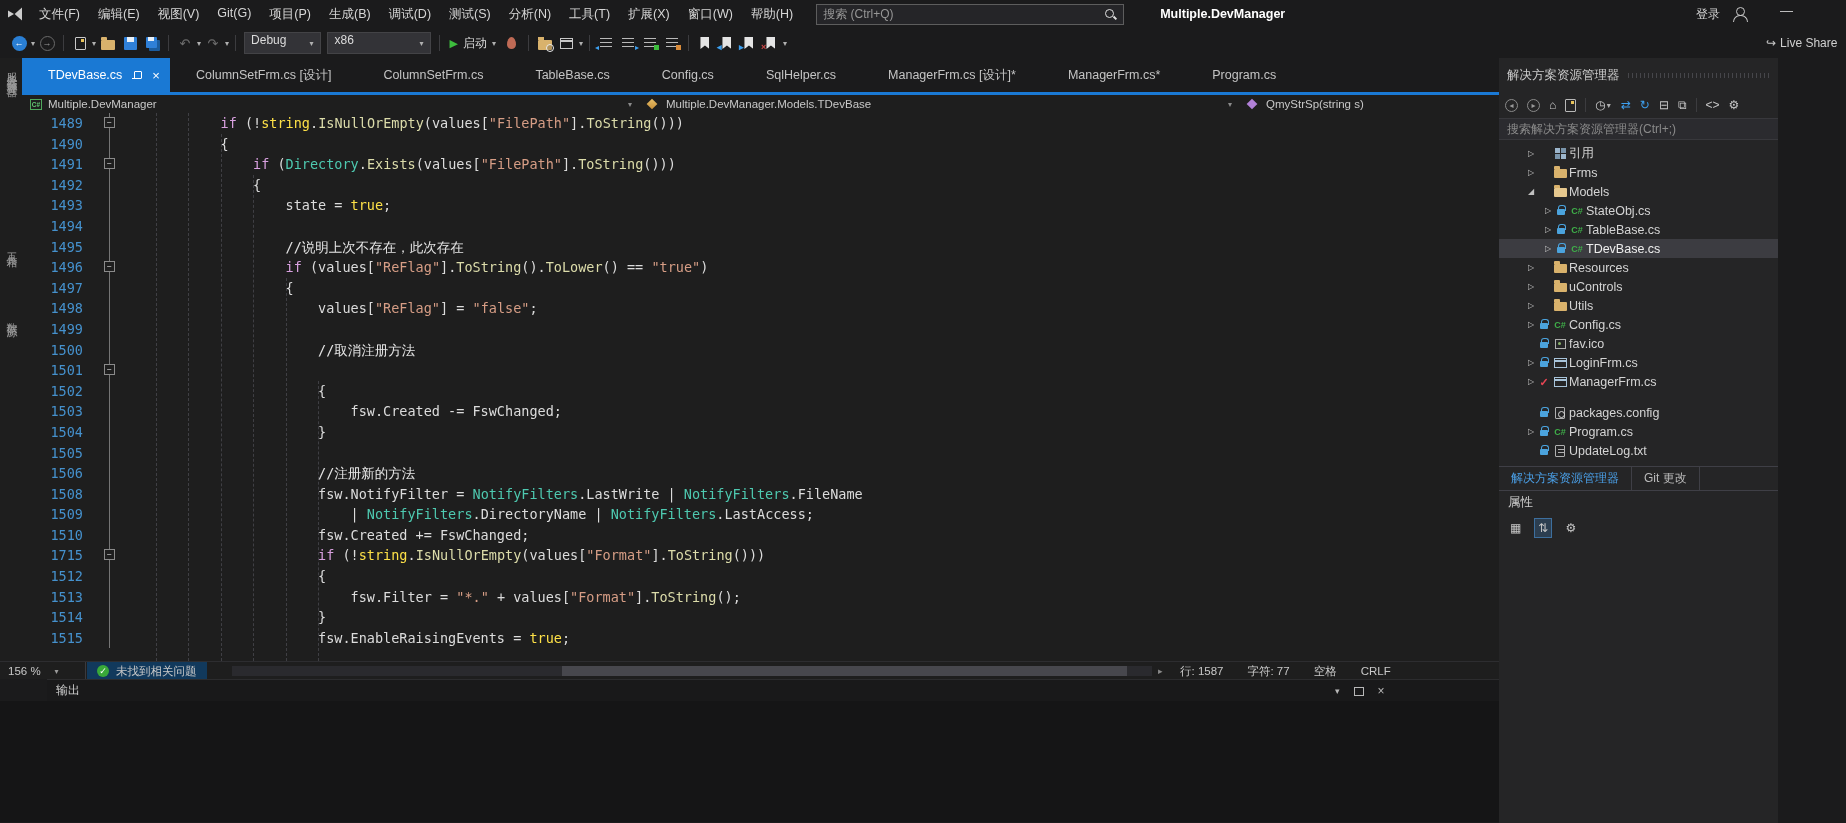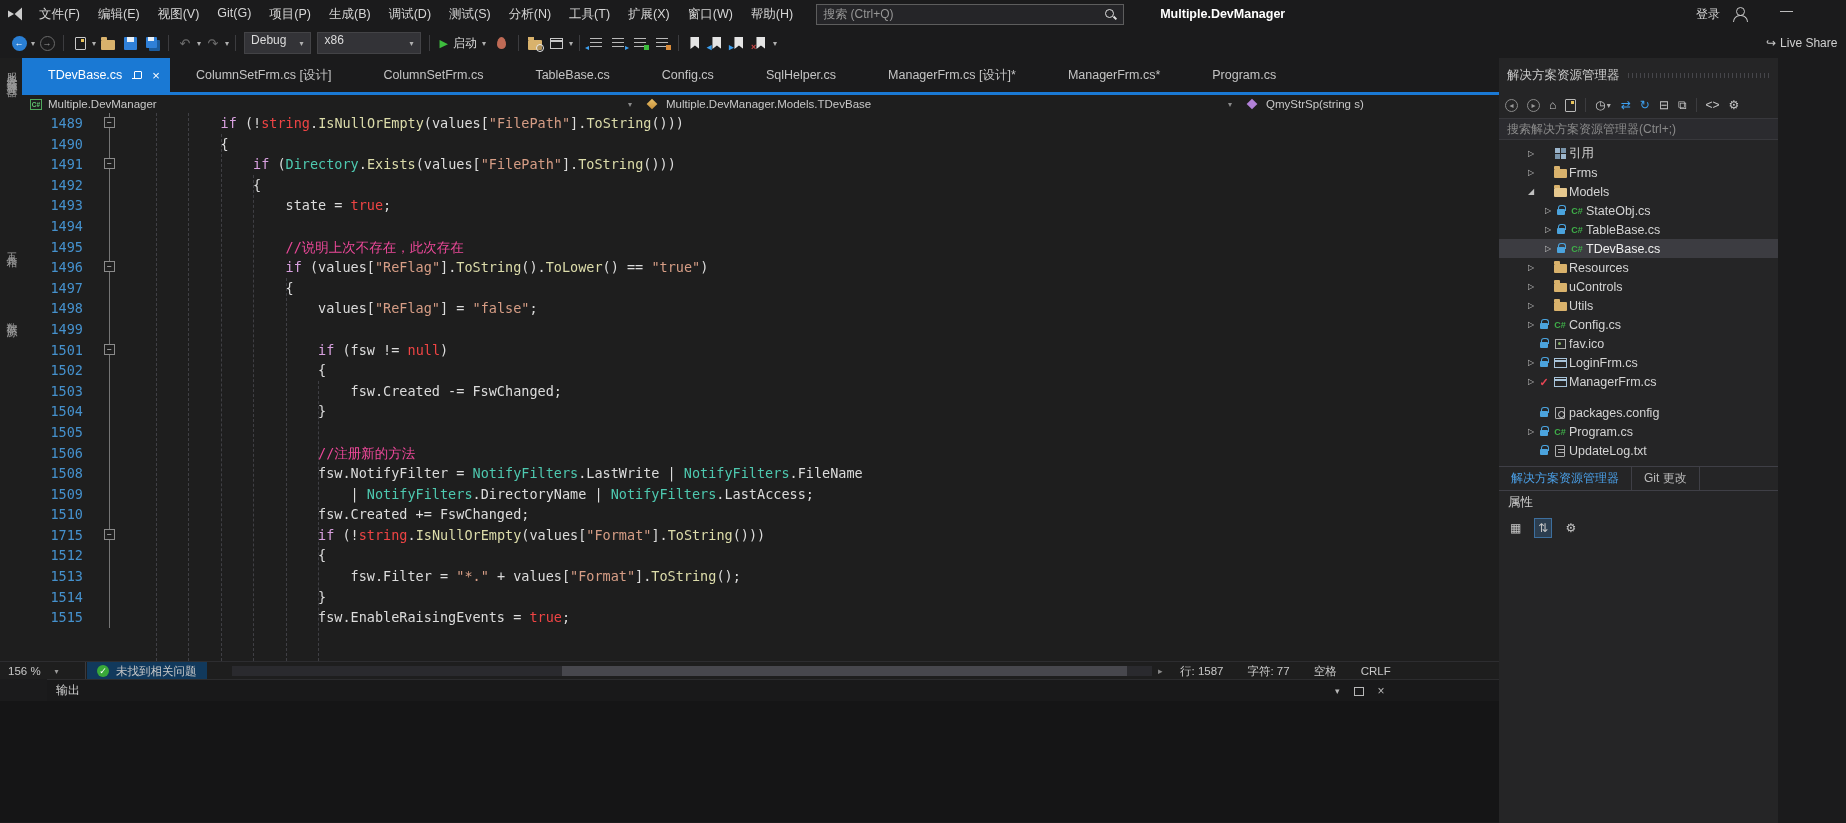--- a/index.html
+++ b/index.html
@@ -36,21 +36,21 @@
   .i-newfile::after { content:""; position:absolute; right:1px; top:1px; width:3px; height:3px; background:#e8c35a; }
   .i-openfolder { width:14px; height:10px; background:#d9b26c; border-radius:1px; position:relative; margin-top:3px; }
   .i-openfolder::before { content:""; position:absolute; left:0; top:-3px; width:6px; height:3px; background:#d9b26c; border-radius:1px 1px 0 0; }
   .i-save { width:13px; height:13px; background:#2f80d8; border-radius:1px; position:relative; }
   .i-save::before { content:""; position:absolute; left:3px; top:0; width:7px; height:5px; background:#e8f0f8; }
   .i-saveall { width:11px; height:11px; background:#2f80d8; border-radius:1px; position:relative; margin:-2px 0 0 -2px; box-shadow:3px 3px 0 0 #1b5c9e; }
   .i-saveall::before { content:""; position:absolute; left:2px; top:0; width:6px; height:4px; background:#e8f0f8; }
   .glyph { font-size:13px; color:#c8c8c8; }
   .glyph.dim { color:#6e6e6e; }
   .combo { height:22px; background:#333337; border:1px solid #434346; display:flex; align-items:center; padding:0 6px; margin:0 3px; }
-  .combo .cl { font-size:12px; color:#dcdcdc; margin-right:12px; white-space:nowrap; }
+  .combo .cl { font-size:12px; color:#dcdcdc; margin-right:22px; white-space:nowrap; }
   .combo.wide { width:104px; }
   .combo.wide .cl { flex:1; }
   .startbtn { display:flex; align-items:center; margin:0 4px; }
   .startbtn .tri { color:#3dbd3d; font-size:11px; margin-right:5px; }
   .startbtn .sl { font-size:12px; color:#dcdcdc; margin-right:4px; }
   .i-flame { width:9px; height:12px; background:#bf6a55; border-radius:50% 50% 50% 50% / 62% 62% 38% 38%; }
   .i-foldsearch { width:14px; height:10px; background:#d9b26c; border-radius:1px; position:relative; margin-top:3px; }
   .i-foldsearch::before { content:""; position:absolute; left:0; top:-3px; width:6px; height:3px; background:#d9b26c; }
   .i-foldsearch::after { content:""; position:absolute; right:-2px; bottom:-2px; width:6px; height:6px; border:1.5px solid #ececec; border-radius:50%; background:rgba(30,30,30,.2); }
   .i-window { width:13px; height:11px; border:1px solid #c8c8c8; position:relative; }
@@ -99,23 +99,23 @@
   .ic-method { width:8px; height:8px; background:#b180d7; transform:rotate(45deg) scale(.95); }
 
   
   .code-area { position:relative; height:548px; overflow:hidden; background:#1e1e1e; }
   .cl { display:flex; height:20.6px; position:relative; }
   .ln { width:75px; text-align:right; padding-right:14px; font:13.5px "DejaVu Sans Mono", monospace; line-height:20.6px; color:#4591cd; flex:none; }
   .fold { width:26px; flex:none; position:relative; }
   .fold::before { content:""; position:absolute; left:12px; top:0; bottom:0; width:1px; background:#757575; }
   .foldbox { position:absolute; left:7px; top:4px; width:11px; height:11px; border:1px solid #8a8a8a; background:#1e1e1e; color:#c8c8c8; font:8px "DejaVu Sans Mono",monospace; line-height:9px; text-align:center; z-index:2; }
   pre.ct { margin:0; font:13.5px "DejaVu Sans Mono", monospace; line-height:20.6px; white-space:pre; position:relative; z-index:1; }
-  .tk-pl{color:#dcdcdc} .tk-ctl{color:#d8a0df} .tk-kw{color:#ef4444}
+  .tk-pl{color:#dcdcdc} .tk-ctl{color:#d8a0df} .tk-kw{color:#fde047}
   .tk-kwu{color:#569cd6; border-bottom:1px dotted #7aaede}
-  .tk-typ{color:#4ec9b0} .tk-mth{color:#dcdcaa} .tk-str{color:#d69d85} .tk-cmt{color:#ec4899}
+  .tk-typ{color:#4ec9b0} .tk-mth{color:#dcdcaa} .tk-str{color:#d69d85} .tk-cmt{color:#e5e5e5}
   .gd { position:absolute; border-left:1px dashed #3f3f44; width:0; z-index:0; }
 
   
   .vscroll { position:absolute; left:1537px; top:95px; width:23px; height:566px; background:#27272a; }
   .vs-split { position:absolute; left:4px; top:2px; width:14px; height:12px; border-top:2px solid #9a9a9a; color:#9a9a9a; font-size:9px; text-align:center; line-height:11px; }
   .vs-up { position:absolute; left:0; top:18px; width:23px; text-align:center; color:#8a8a8a; font-size:9px; }
   .vs-down { position:absolute; left:0; bottom:2px; width:23px; text-align:center; color:#8a8a8a; font-size:9px; }
   .vs-thumb { position:absolute; left:4px; top:355px; width:15px; height:73px; background:#5b5b60; }
   .vs-mark { position:absolute; right:2px; width:6px; height:6px; background:#9a9a9a; }
   .vs-mark.blue { background:#2a82c8; }
@@ -448,25 +448,29 @@
           <span class="ln">1498</span>
           <span class="fold"></span>
           <pre class="ct"><span class="tk-pl">                        values[</span><span class="tk-str">"ReFlag"</span><span class="tk-pl">] = </span><span class="tk-str">"false"</span><span class="tk-pl">;</span></pre>
         </div>
         <div class="cl">
           <span class="ln">1499</span>
           <span class="fold"></span>
           <pre class="ct"></pre>
         </div>
         <div class="cl">
+          <span class="ln">1500</span>
+          <span class="fold"></span>
+          <pre class="ct"><span class="tk-pl">                        </span><span class="tk-cmt">//取消注册方法</span></pre>
+        </div>
+        <div class="cl">
           <span class="ln">1501</span>
           <span class="fold">
             <span class="foldbox">−</span>
           </span>
-          <pre class="ct"><span class="tk-pl">                        </span><span class="tk-ctl">if</span><span class="tk-pl"> (fsw != </span><span class="tk-kw">null</span><span class="tk-pl">)</span></pre>
         </div>
         <div class="cl">
           <span class="ln">1502</span>
           <span class="fold"></span>
           <pre class="ct"><span class="tk-pl">                        {</span></pre>
         </div>
         <div class="cl">
           <span class="ln">1503</span>
           <span class="fold"></span>
           <pre class="ct"><span class="tk-pl">                            fsw.Created -= FswChanged;</span></pre>

